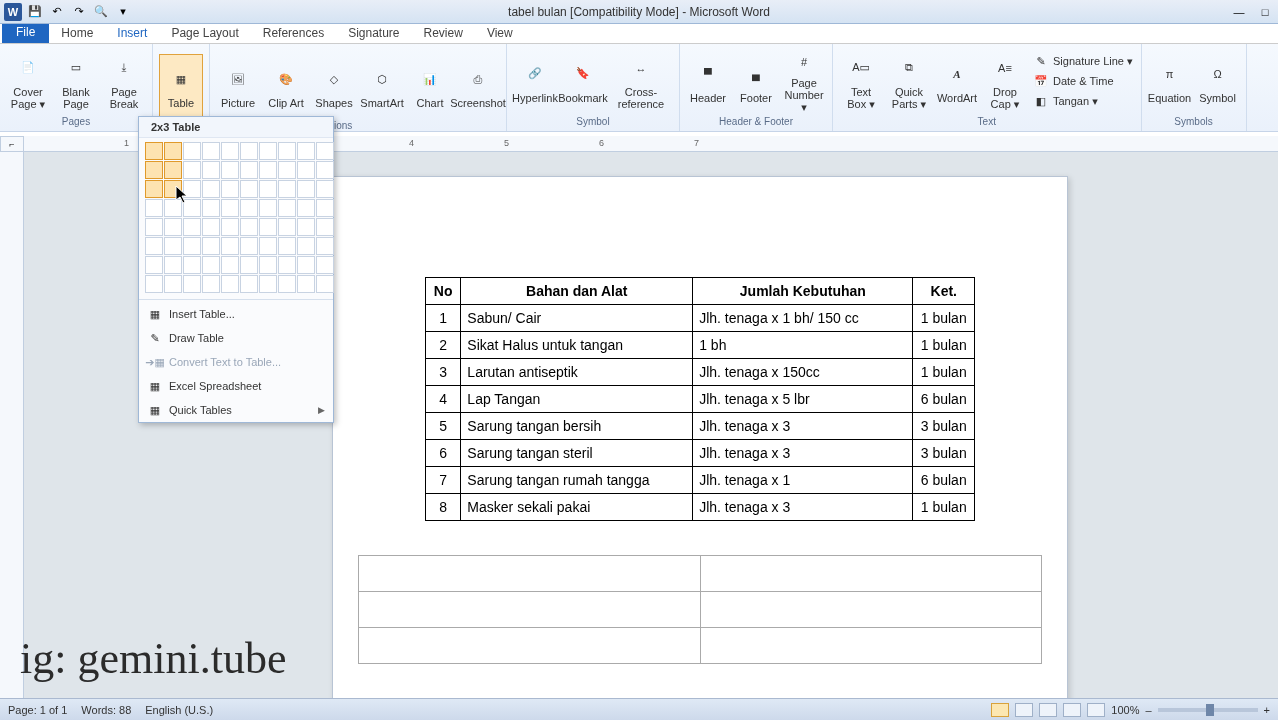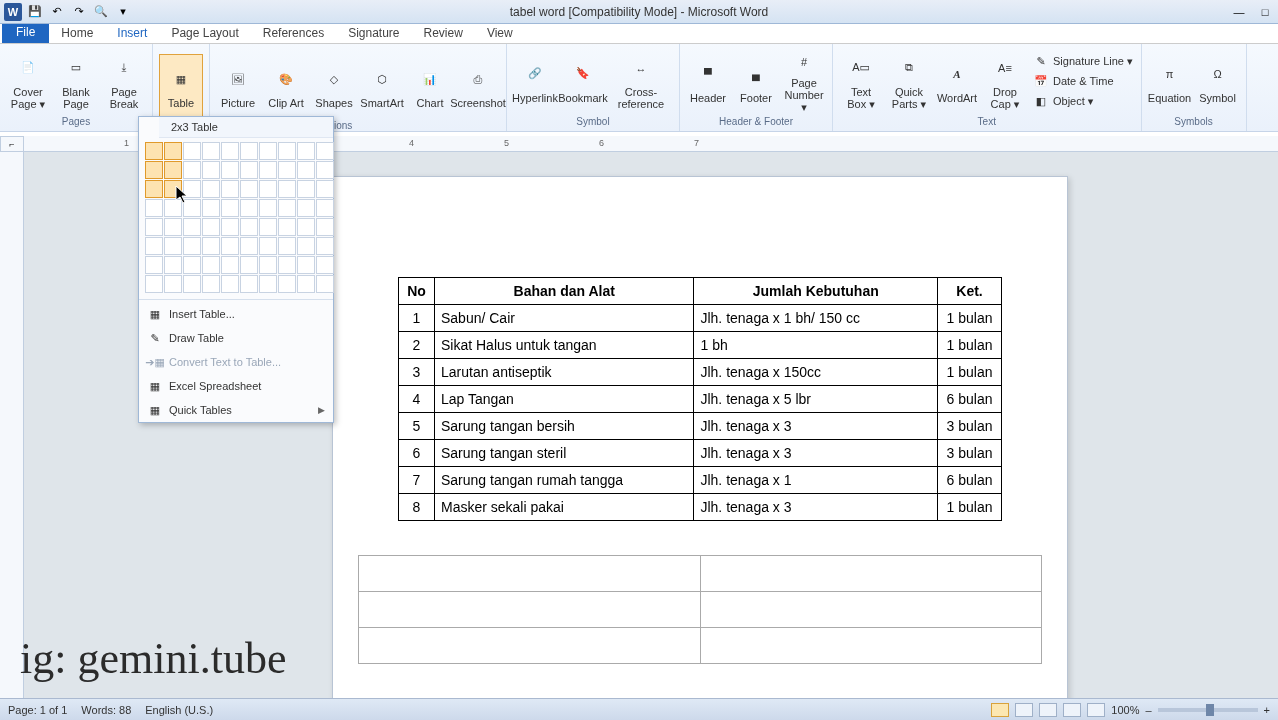--- a/index.html
+++ b/index.html
@@ -36,33 +36,33 @@
   
   .doc-wrap { position: absolute; top: 136px; left: 0; right: 0; bottom: 22px; background: #dfe5ea; }
   .hruler { position: absolute; top: 0; left: 24px; right: 0; height: 16px; background: #f5f8fc; border-bottom: 1px solid #c0cee0; font-size: 9px; color: #666; }
   .hruler .tick { position: absolute; top: 2px; }
   .vruler { position: absolute; top: 16px; left: 0; width: 24px; bottom: 0; background: #f5f8fc; border-right: 1px solid #c0cee0; }
   .rsel { position: absolute; top: 0; left: 0; width: 24px; height: 16px; background: #f5f8fc; border: 1px solid #c0cee0; display: flex; align-items: center; justify-content: center; font-size: 9px; }
   .page { position: absolute; top: 40px; left: 332px; width: 736px; background: #fff; border: 1px solid #b8c4d4; box-shadow: 2px 2px 6px rgba(0,0,0,0.15); padding-bottom: 40px; }
   .page .content { margin: 100px 24px 20px 24px; }
 
   
-  table.doc-table { border-collapse: collapse; width: 604px; margin: 0 auto; font-size: 14px; color: #000; }
+  table.doc-table { border-collapse: collapse; width: 550px; margin: 0 auto; font-size: 14px; color: #000; }
   table.doc-table th, table.doc-table td { border: 1px solid #000; padding: 5px 6px; }
   table.doc-table th { font-weight: bold; text-align: center; }
   table.doc-table td.num { text-align: center; width: 36px; }
   table.doc-table td.ket { text-align: center; width: 64px; }
 
   
   table.newtbl { border-collapse: collapse; width: 684px; margin: 34px auto 0 auto; }
   table.newtbl td { border: 1px solid #aaa; height: 36px; }
 
   
   .table-panel { position: absolute; top: 116px; left: 138px; width: 196px; background: #fafbfd; border: 1px solid #9fb8d7; box-shadow: 2px 2px 6px rgba(0,0,0,0.25); z-index: 50; }
-  .panel-title { font-size: 11px; font-weight: normal; padding: 4px 12px; color: #333; border-bottom: 1px solid #e0e7f2; background: #f2f6fc; margin-left: 20px; }
+  .panel-title { font-size: 11px; font-weight: bold; padding: 4px 12px; color: #333; border-bottom: 1px solid #e0e7f2; background: #f2f6fc; }
   .grid { display: grid; grid-template-columns: repeat(10, 18px); grid-template-rows: repeat(8, 18px); gap: 1px; padding: 4px 6px; }
   .cell { width: 18px; height: 18px; border: 1px solid #c8d3e2; background: #fff; }
   .cell.sel { border: 1px solid #e09a2b; background: #fde3b1; }
   .panel-sep { height: 1px; background: #d5dfec; margin: 2px 0; }
   .panel-item { display: flex; align-items: center; gap: 6px; font-size: 11px; color: #333; padding: 4px 8px; cursor: pointer; }
   .panel-item.disabled { color: #9aa7b8; }
   .panel-item .mi { width: 16px; height: 16px; display: flex; align-items: center; justify-content: center; }
   .panel-item .arrow { margin-left: auto; font-size: 9px; color: #666; }
 
   
@@ -88,21 +88,21 @@
 
 <div class="titlebar">
   <div class="qat">
     <div class="word-icon">W</div>
     <div class="qat-icon">💾</div>
     <div class="qat-icon">↶</div>
     <div class="qat-icon">↷</div>
     <div class="qat-icon">🔍</div>
     <div class="qat-icon">▾</div>
   </div>
-  <div class="title-text">tabel word [Compatibility Mode]  -  Microsoft Word</div>
+  <div class="title-text">tabel bulan [Compatibility Mode]  -  Microsoft Word</div>
   <div class="win-controls">
     <div class="win-btn">—</div>
     <div class="win-btn">□</div>
   </div>
 </div>
 
 <div class="tabs">
   <div class="tab file">File</div>
   <div class="tab">Home</div>
   <div class="tab active">Insert</div>
@@ -241,21 +241,21 @@
         <div class="small-item">
             <span class="mini-ico">✎</span>
             <span>Signature Line ▾</span>
           </div>
         <div class="small-item">
             <span class="mini-ico">📅</span>
             <span>Date &amp; Time</span>
           </div>
         <div class="small-item">
             <span class="mini-ico">◧</span>
-            <span>Object ▾</span>
+            <span>Tangan ▾</span>
           </div>
       </div>
     </div>
     <div class="group-label">Text</div>
   </div>
 
   <div class="group">
     <div class="group-body">
       <div class="rbtn">
           <div class="ico">π</div>

